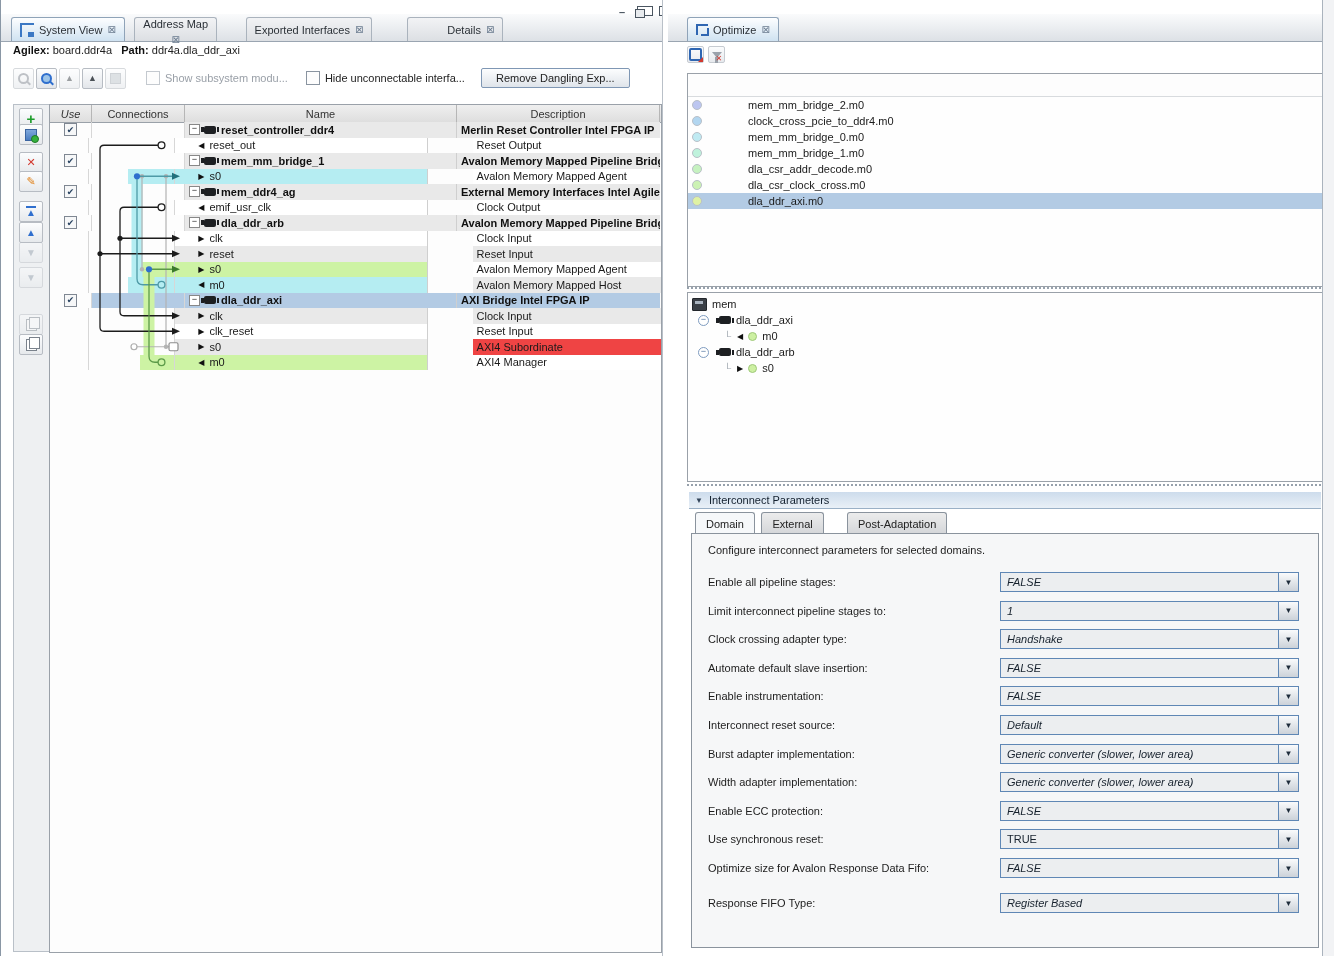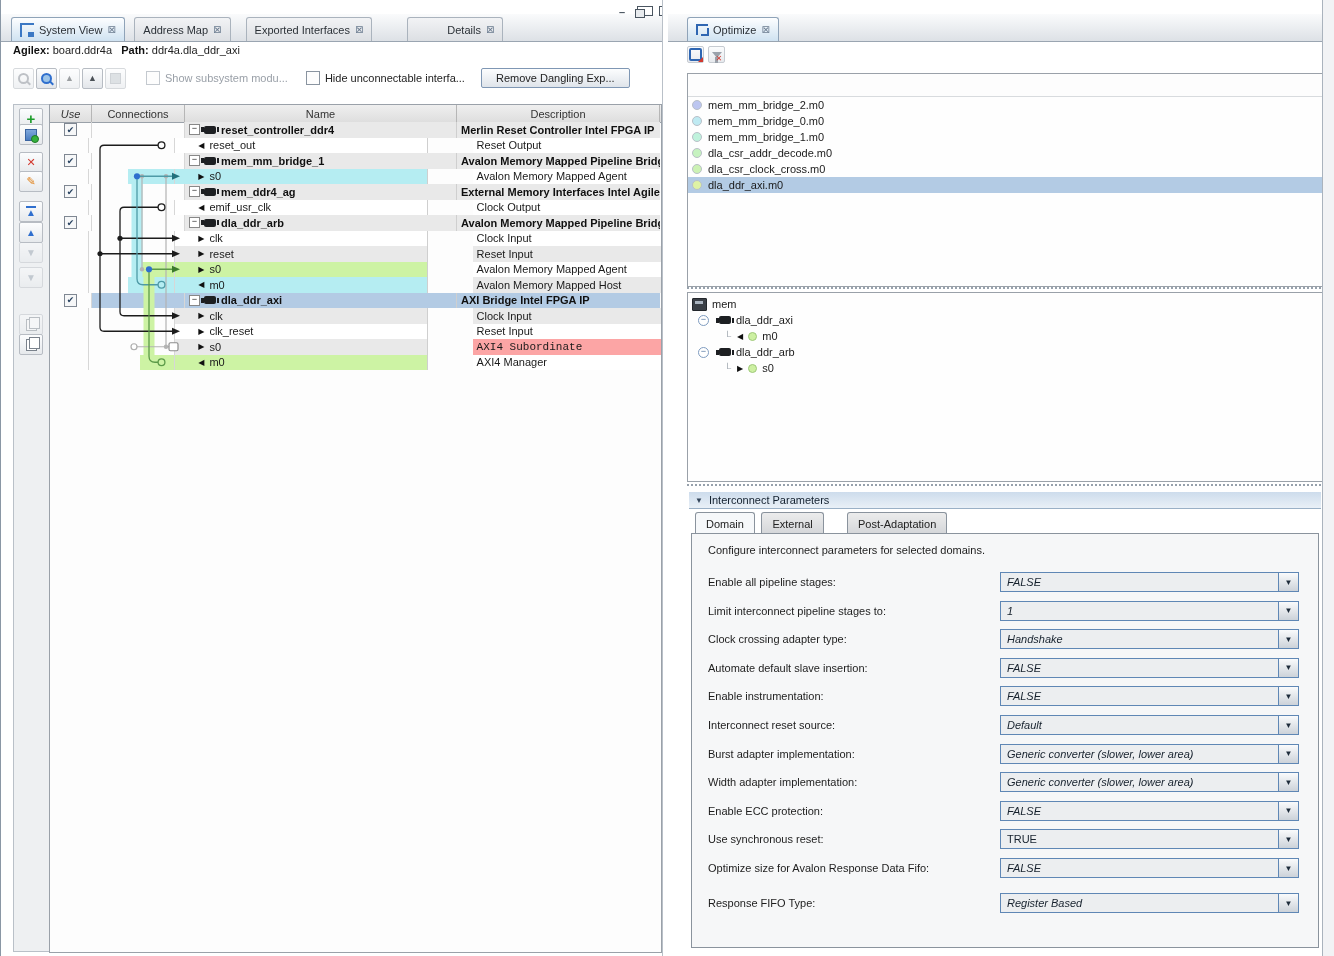--- a/index.html
+++ b/index.html
@@ -105,21 +105,21 @@
   .rbox{position:absolute;background:#fefefe;border:1px solid #9aa1a9;}
   .rtool{width:15px;height:15px;margin-right:4px;border:1px solid #c6cbd1;border-radius:2px;
          background:linear-gradient(#fbfcfd,#e7eaee);display:flex;align-items:center;justify-content:center;position:relative;}
   .sel-icon{width:9px;height:9px;border:2px solid #2f66b2;border-radius:2px;position:relative;}
   .sel-icon::after{content:"";position:absolute;right:-3px;bottom:-3px;width:0;height:0;
      border-left:5px solid transparent;border-bottom:5px solid #d2392f;}
   .funnel-icon{width:0;height:0;border-left:5px solid transparent;border-right:5px solid transparent;
      border-top:6px solid #9aa2ab;position:relative;}
   .funnel-icon::before{content:"";position:absolute;left:-1.5px;top:-1px;width:3px;height:6px;background:#9aa2ab;}
   .funnel-icon::after{content:"✕";position:absolute;left:-1px;top:-4px;color:#d2392f;font-size:8px;font-weight:bold;}
-  .ditem{height:16px;display:flex;align-items:center;padding-left:4px;}
+  .ditem{height:16px;display:flex;align-items:center;padding-left:4px;gap:40px;}
   .ddot{width:8px;height:8px;border-radius:50%;border:1px solid #b9c0c8;margin-right:6px;flex:none;}
   .dots-div{position:absolute;border-top:2px dotted #97a1ac;}
   .tree-exp{width:9px;height:9px;border:1px solid #7f9cc0;border-radius:50%;color:#4a6e9c;font-size:9px;
             line-height:7px;text-align:center;background:#fff;flex:none;margin-right:4px;}
   .trow{height:16px;display:flex;align-items:center;}
   .memchip{width:13px;height:11px;background:#3a3f46;border:1px solid #22262b;border-radius:1px;position:relative;margin-right:5px;flex:none;}
   .memchip::after{content:"";position:absolute;left:2px;top:2px;width:8px;height:3px;background:#aab4c0;}
   .gdot{width:7px;height:7px;border-radius:50%;background:#cdf0a2;border:1px solid #9fc87a;margin:0 5px;flex:none;}
   .elbow{color:#9aa2ab;margin:0 2px 0 10px;font-size:10px;}
 
@@ -149,21 +149,21 @@
 <div id="app">
 
   <div class="abs" style="left:0;top:0;width:661px;height:956px;">
     <div class="tabbar" style="left:0;top:14px;width:661px;"></div>
     <div id="ltabs">
         <div class="tab active" style="left: 10px; top: 17px;">
           <span class="icon12 sysview-icon"></span>
           <span class="tlabel">System View</span>
           <span class="tclose">⊠</span>
         </div>
-        <div class="tab" style="left: 133.3px; top: 17px;">
+        <div class="tab" style="left: 133.3px; top: 17px; flex-direction: column;">
           <span class="tlabel">Address Map</span>
           <span class="tclose">⊠</span>
         </div>
         <div class="tab" style="left: 244.6px; top: 17px;">
           <span class="tlabel">Exported Interfaces</span>
           <span class="tclose">⊠</span>
         </div>
         <div class="tab" style="left: 406.3px; top: 17px; padding-left: 39px;">
           <span class="tlabel">Details</span>
           <span class="tclose">⊠</span>
@@ -399,21 +399,21 @@
             </div>
             <div class="cell c-desc idesc" style="background: rgb(255, 255, 255);">Reset Input</div>
           </div>
           <div class="row">
             <div class="cell c-use"></div>
             <div class="cell c-conn"></div>
             <div class="cell c-name" style="background: rgb(233, 233, 233);">
               <span class="dirarrow">▶</span>
               <span class="iname">s0</span>
             </div>
-            <div class="cell c-desc idesc" style="background: #fca5a5; font-family: Liberation Mono, monospace;">AXI4 Subordinate</div>
+            <div class="cell c-desc idesc" style="background: #ef4444;">AXI4 Subordinate</div>
           </div>
           <div class="row">
             <div class="cell c-use"></div>
             <div class="cell c-conn">
               <div class="connband" style="left: 51px; background: rgb(205, 243, 164);"></div>
             </div>
             <div class="cell c-name" style="background: rgb(205, 243, 164);">
               <span class="dirarrow">◀</span>
               <span class="iname">m0</span>
             </div>
@@ -480,20 +480,24 @@
           <span class="funnel-icon"></span>
         </span>
     </div>
 
     <div class="rbox" style="left:24px;top:73px;width:634px;height:212px;">
       <div style="height:22px;border-bottom:1px solid #d8dbde;background:#fdfdfd;"></div>
       <div id="dlist">
           <div class="ditem">
             <span class="ddot" style="background: rgb(188, 198, 240);"></span>
             <span>mem_mm_bridge_2.m0</span>
+          </div>
+          <div class="ditem">
+            <span class="ddot" style="background: rgb(178, 214, 240);"></span>
+            <span>clock_cross_pcie_to_ddr4.m0</span>
           </div>
           <div class="ditem">
             <span class="ddot" style="background: rgb(191, 234, 242);"></span>
             <span>mem_mm_bridge_0.m0</span>
           </div>
           <div class="ditem">
             <span class="ddot" style="background: rgb(191, 242, 220);"></span>
             <span>mem_mm_bridge_1.m0</span>
           </div>
           <div class="ditem">

